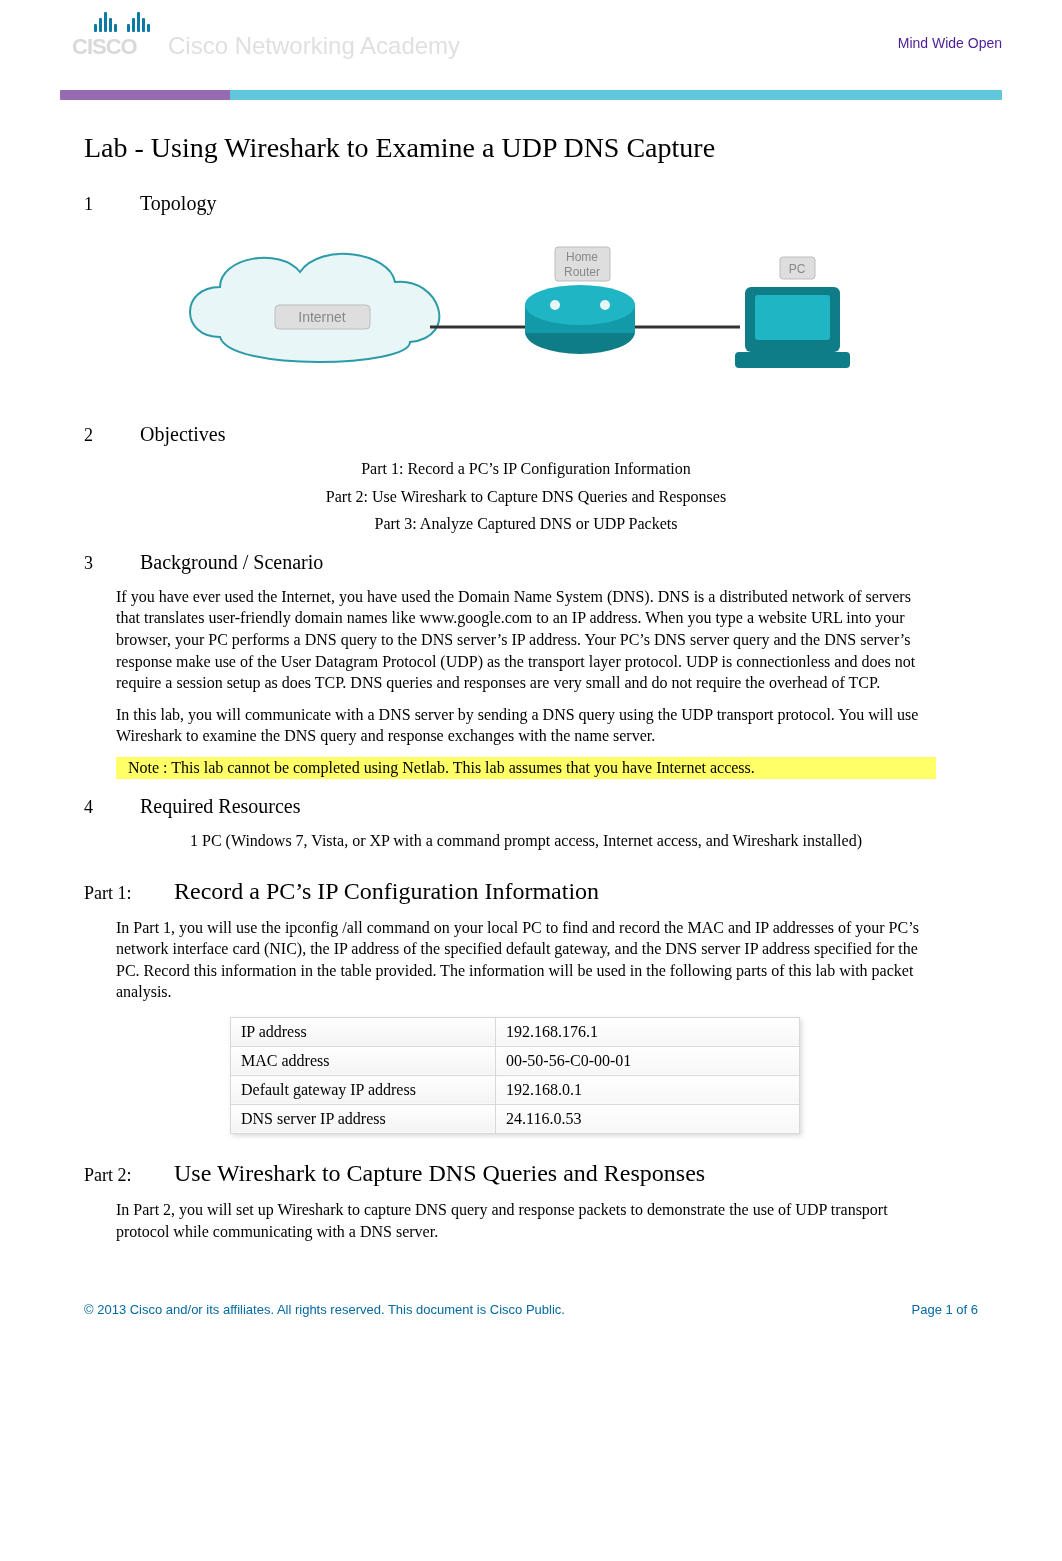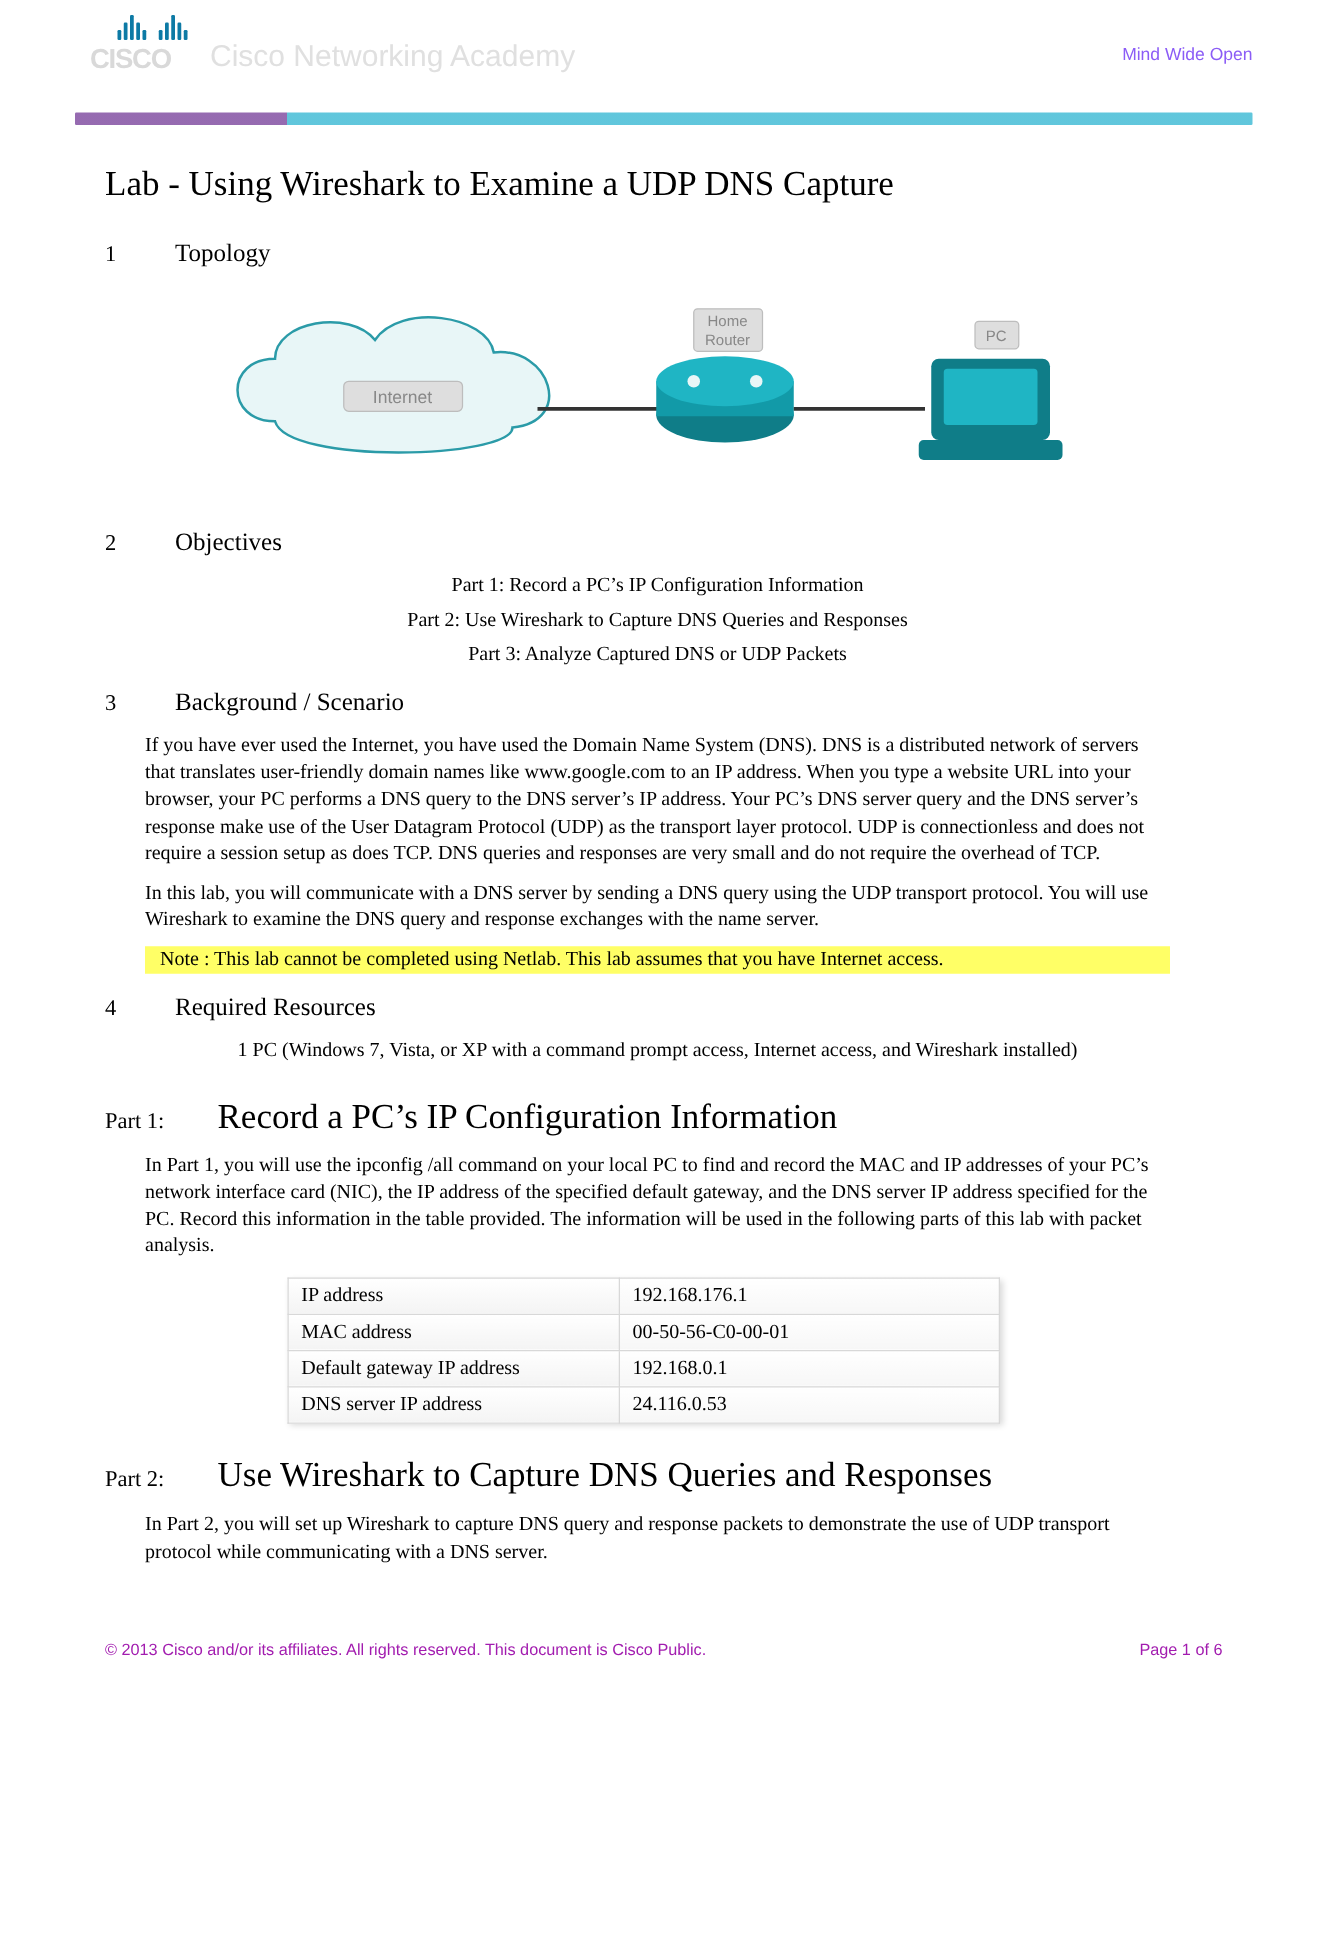--- a/index.html
+++ b/index.html
@@ -58,21 +58,21 @@
     font-size: 24px;
     color: #e0e0e0;
     font-weight: 400;
   }
   .header-right {
     position: absolute;
     right: 0;
     top: 25px;
     font-family: Arial, sans-serif;
     font-size: 14px;
-    color: #8b5cf6;
+    color: #4c1d95;
   }
   .divider-line {
     height: 10px;
     background: linear-gradient(90deg, #8a5aa8 0%, #8a5aa8 18%, #4fc0d8 18%, #4fc0d8 100%);
     margin: 0 0 32px 0;
     border-radius: 1px;
     opacity: 0.9;
   }
   .doc-title {
     font-size: 28px;
@@ -120,21 +120,21 @@
   .part-row {
     display: flex;
     align-items: baseline;
     margin: 26px 0 12px 24px;
   }
   .part-label {
     width: 90px;
     font-size: 18px;
   }
   .part-title {
-    font-size: 28px;
+    font-size: 24px;
   }
   .topo-wrap {
     margin: 10px 0 16px 100px;
     height: 180px;
     position: relative;
   }
   .topo-svg { width: 760px; height: 180px; }
   .ip-table {
     margin: 14px 0 10px 170px;
     border-collapse: collapse;
@@ -148,21 +148,21 @@
     font-size: 16px;
   }
   .ip-table td:first-child { width: 265px; background: linear-gradient(#ffffff, #f4f4f4); }
   .ip-table td:last-child { background: linear-gradient(#ffffff, #f7f7f7); }
   .footer {
     display: flex;
     justify-content: space-between;
     margin: 60px 24px 0 24px;
     font-family: Arial, sans-serif;
     font-size: 13px;
-    color: #a21caf;
+    color: #0369a1;
   }
 </style>
 </head>
 <body>
 
 <div class="page">
 
   <div class="header-bar">
     <div class="logo-block">
       <div class="cisco-bars">

